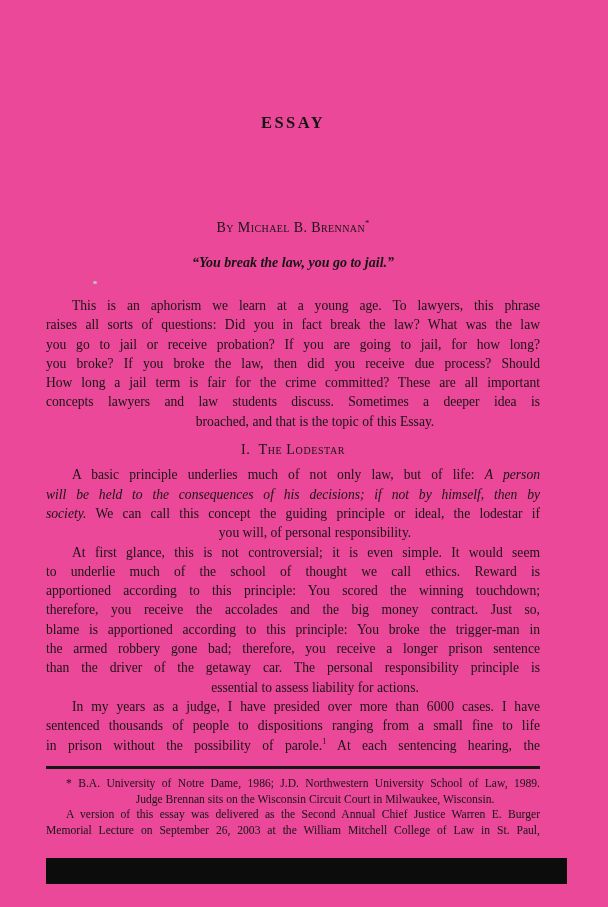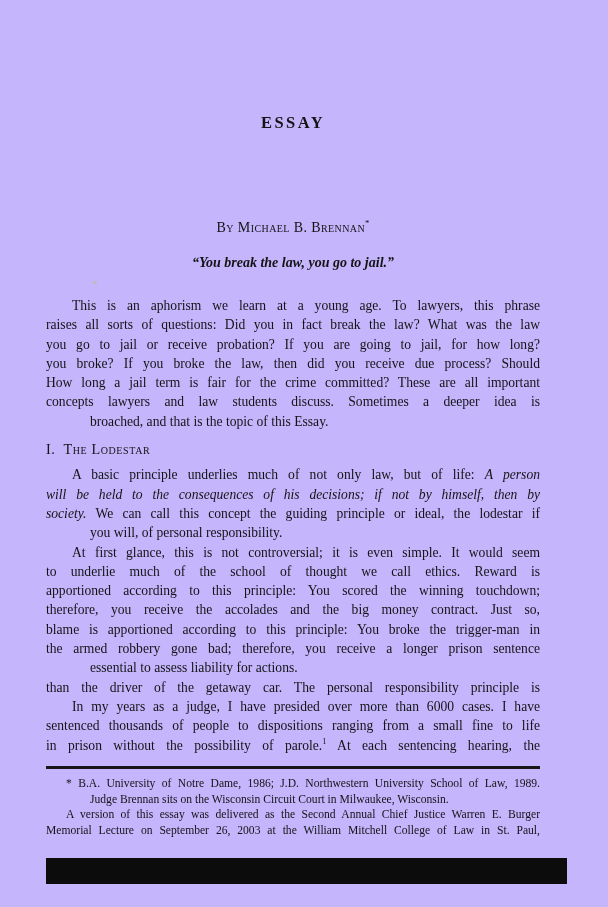--- a/index.html
+++ b/index.html
@@ -1,39 +1,39 @@
 <!DOCTYPE html>
 <html><head>
 <meta charset="utf-8">
 <style>
   html,body { margin:0; padding:0; background:#ffffff; }
   .page {
     position:relative; width:608px; height:907px;
-    background:#c4b5fd; overflow:hidden;
+    background:#ec4899; overflow:hidden;
     font-family:"Liberation Serif", "DejaVu Serif", serif;
     color:#141414;
   }
   .center-abs { position:absolute; left:46px; width:494px; text-align:center; }
   .kicker { top:113px; font-size:16.5px; font-weight:bold; letter-spacing:2.5px; }
   .doc-title { top:152px; font-size:19.5px; font-weight:bold; line-height:25px; letter-spacing:1.2px; }
   .byline { top:220px; font-size:14px; font-variant:small-caps; letter-spacing:0.4px; }
   .epigraph { top:255px; font-size:14px; font-style:italic; font-weight:600; }
 
   #body-flow {
     position:absolute; left:46px; top:296px; width:494px;
     font-size:13.6px; line-height:19.3px;
   }
   .tline { height:19.3px; text-align:justify; }
   .tline.ind { text-indent:26px; }
   .fline { height:15.6px; text-align:justify; }
   .fline.ind { text-indent:20px; }
   .j::after { content:""; display:inline-block; width:100%; height:0; }
-  .nj { text-align:left;padding-left:44px; }
+  .nj { text-align:center;padding-left:44px; }
   .bheading {
-    font-variant:small-caps; letter-spacing:0.6px;
+    text-align:center; font-variant:small-caps; letter-spacing:0.6px;
     font-size:14.2px; margin:9px 0 6px 0; height:19.3px;
   }
   .i { font-style:italic; }
   .sup { vertical-align:super; font-size:62%; line-height:0; letter-spacing:0; }
 
   .fnrule { position:absolute; left:46px; top:766px; width:494px; height:3px; background:#171717; }
   #footnotes {
     position:absolute; left:46px; top:776px; width:494px;
     font-size:11.6px; line-height:15.6px;
   }
@@ -71,22 +71,22 @@
         <div class="tline j"><span class="i">society.</span><span>  We can call this concept the guiding principle or ideal, the lodestar if</span></div>
         <div class="tline nj"><span>you will, of personal responsibility.</span></div>
       </div>
       <div>
         <div class="tline j ind"><span>At first glance, this is not controversial; it is even simple.  It would seem</span></div>
         <div class="tline j"><span>to underlie much of the school of thought we call ethics.  Reward is</span></div>
         <div class="tline j"><span>apportioned according to this principle:  You scored the winning touchdown;</span></div>
         <div class="tline j"><span>therefore, you receive the accolades and the big money contract.  Just so,</span></div>
         <div class="tline j"><span>blame is apportioned according to this principle:  You broke the trigger-man in</span></div>
         <div class="tline j"><span>the armed robbery gone bad; therefore, you receive a longer prison sentence</span></div>
+        <div class="tline j"><span>than the driver of the getaway car.  The personal responsibility principle is</span></div>
         <div class="tline nj"><span>essential to assess liability for actions.</span></div>
-        <div class="tline j"><span>than the driver of the getaway car.  The personal responsibility principle is</span></div>
       </div>
       <div>
         <div class="tline j ind"><span>In my years as a judge, I have presided over more than 6000 cases.  I have</span></div>
         <div class="tline j"><span>sentenced thousands of people to dispositions ranging from a small fine to life</span></div>
         <div class="tline j"><span>in prison without the possibility of parole.</span><span class="sup">1</span><span>  At each sentencing hearing, the</span></div>
       </div>
     </div>
 
   <div class="fnrule"></div>
 

